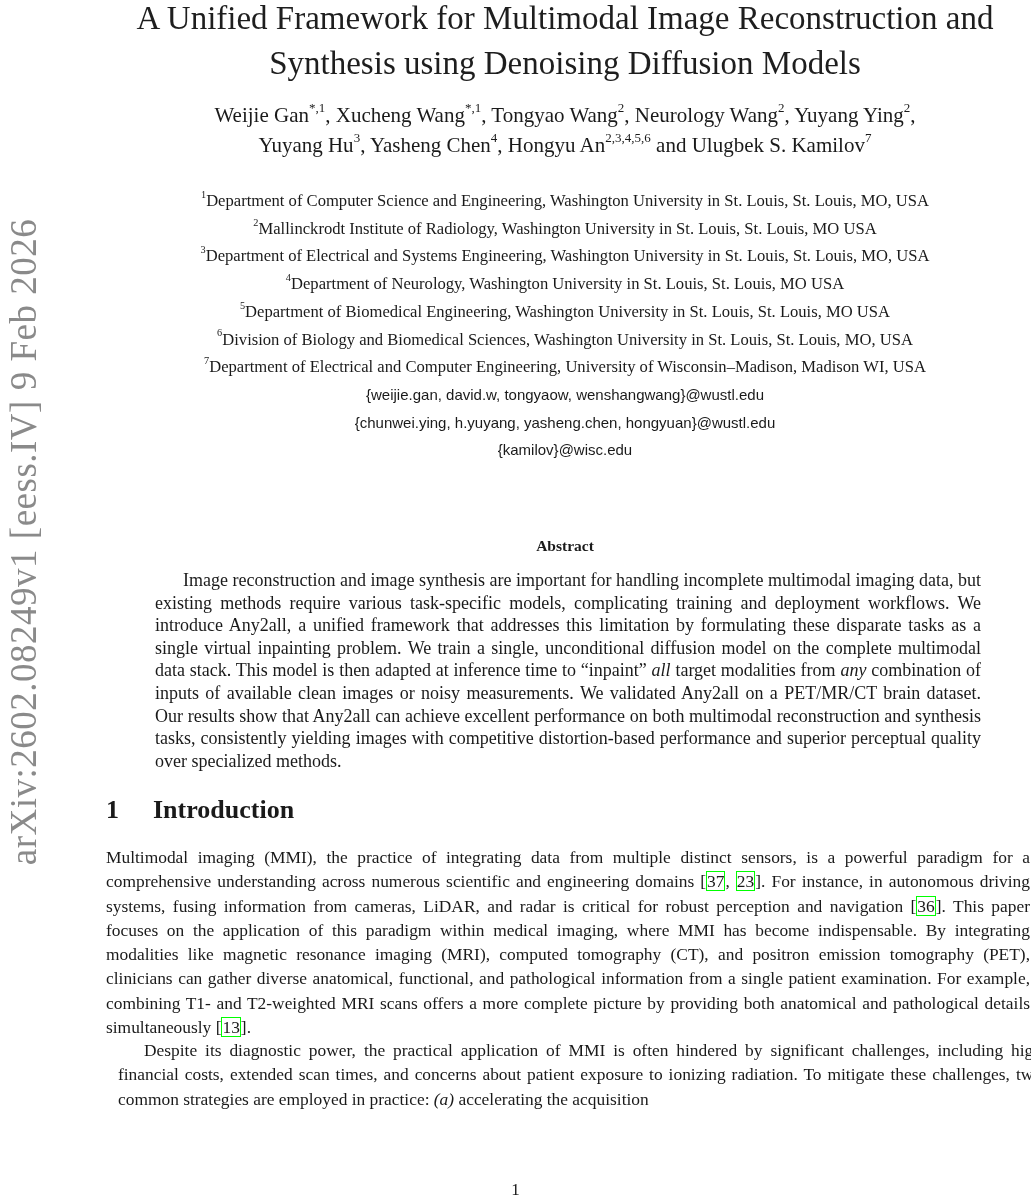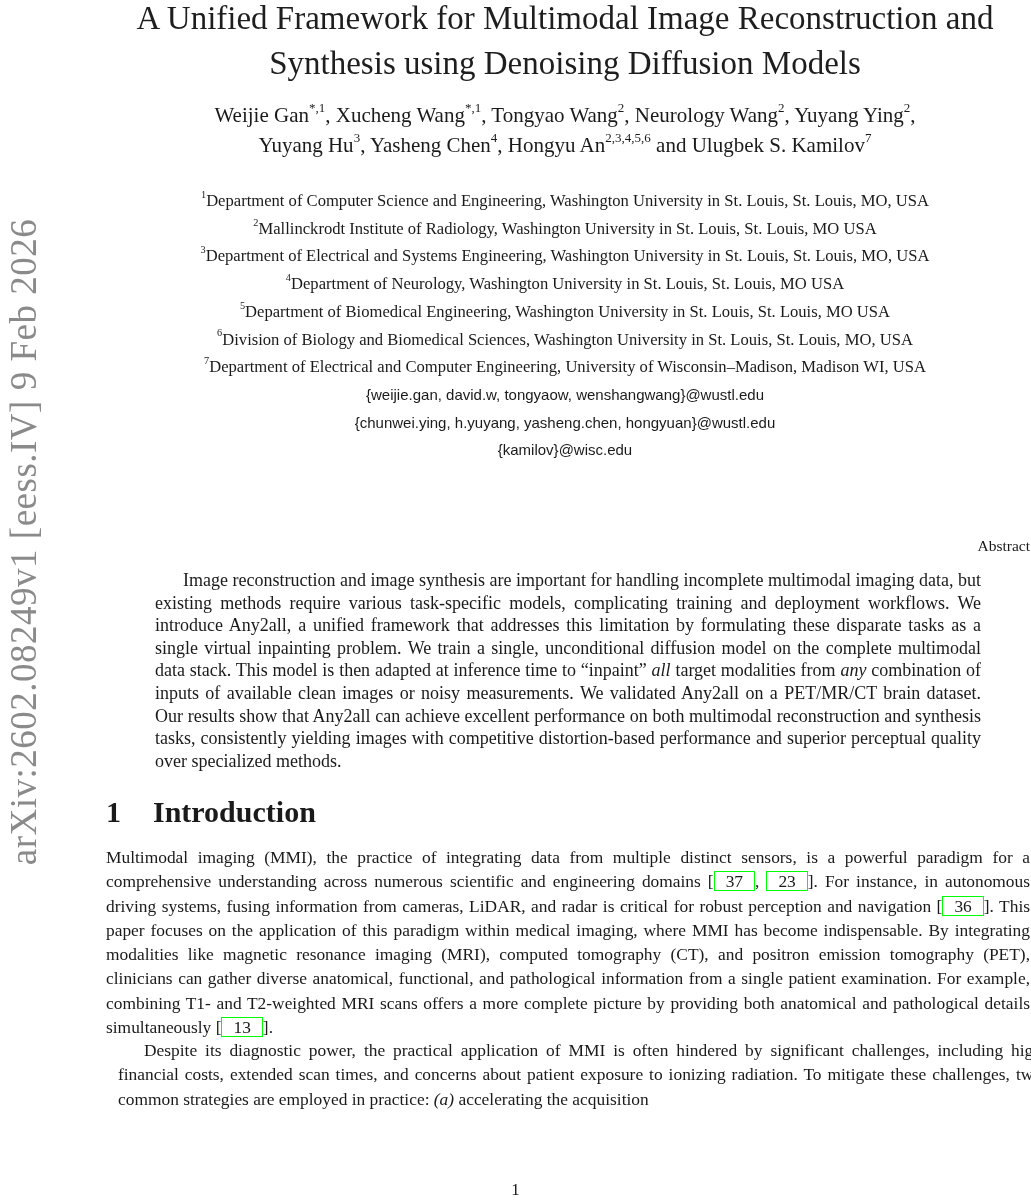--- a/index.html
+++ b/index.html
@@ -13,32 +13,32 @@
     font-size:37px; color:#8a8a8a; white-space:nowrap; text-align:center; letter-spacing:0.5px; }
 
   #title { left:100px; width:930px; top:-4px; font-size:33px; line-height:45px; color:#1e1e1e; }
 
   #authors { left:100px; width:930px; top:100px; font-size:21px; line-height:30px; }
   sup { font-size:0.62em; line-height:0; position:relative; top:-0.15em; vertical-align:super; }
 
   #affils { left:100px; width:930px; top:187px; font-size:16.6px; line-height:27.7px; }
   .emails { font-family:Liberation Sans, sans-serif; font-size:15px; }
 
-  #abstract-title { left:100px; width:930px; top:537px; font-size:15.5px; font-weight:normal;text-align:right; }
+  #abstract-title { left:100px; width:930px; top:537px; font-size:15.5px; font-weight:bold; }
   #abstract-body { left:155px; width:826px; top:569px; font-size:18px; line-height:22.6px;
     text-align:justify; text-indent:28px; }
 
-  #sec-heading { left:106px; top:795px; font-size:30px; font-weight:bold; }
+  #sec-heading { left:106px; top:795px; font-size:26px; font-weight:bold; }
   #sec-heading .num { display:inline-block; width:47px; }
 
   .body-par { left:106px; width:924px; font-size:17.4px; line-height:24.3px; text-align:justify; }
   #para1 { top:845px; }
   #para2 { top:1038px; text-indent:26px;margin-left:12px; }
 
-  .cite { color:#1a1a1a; outline:1.6px solid #00ff00; outline-offset:-1px; padding:0 12px; text-decoration:none; }
+  .cite { color:#1a1a1a; outline:1.6px solid #00ff00; outline-offset:-1px; padding:0 1px; text-decoration:none; }
 
   #page-number { left:0; width:1031px; top:1180px; font-size:17px; text-align:center; }
   em { font-style:italic; }
 </style>
 </head>
 <body>
 
 <div id="arxiv-stamp" class="abs">arXiv:2602.08249v1  [eess.IV]  9 Feb 2026</div>
 
 <div id="title" class="abs center">

